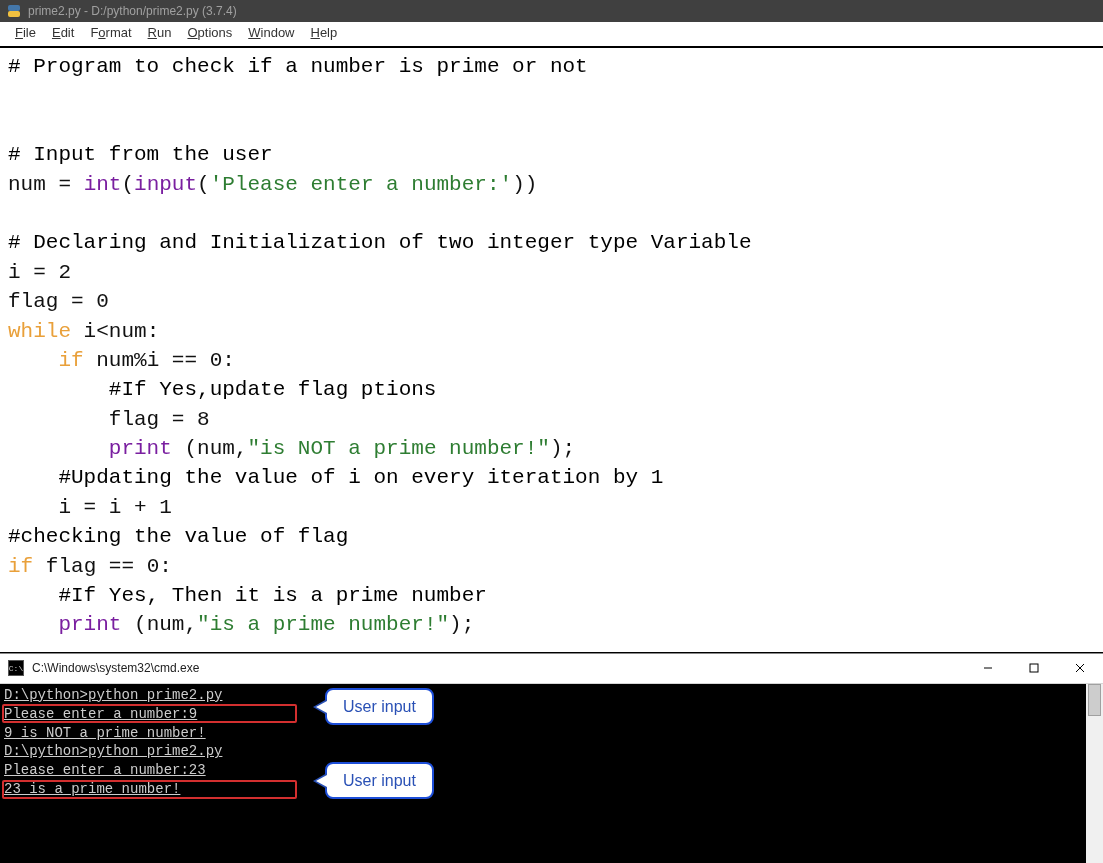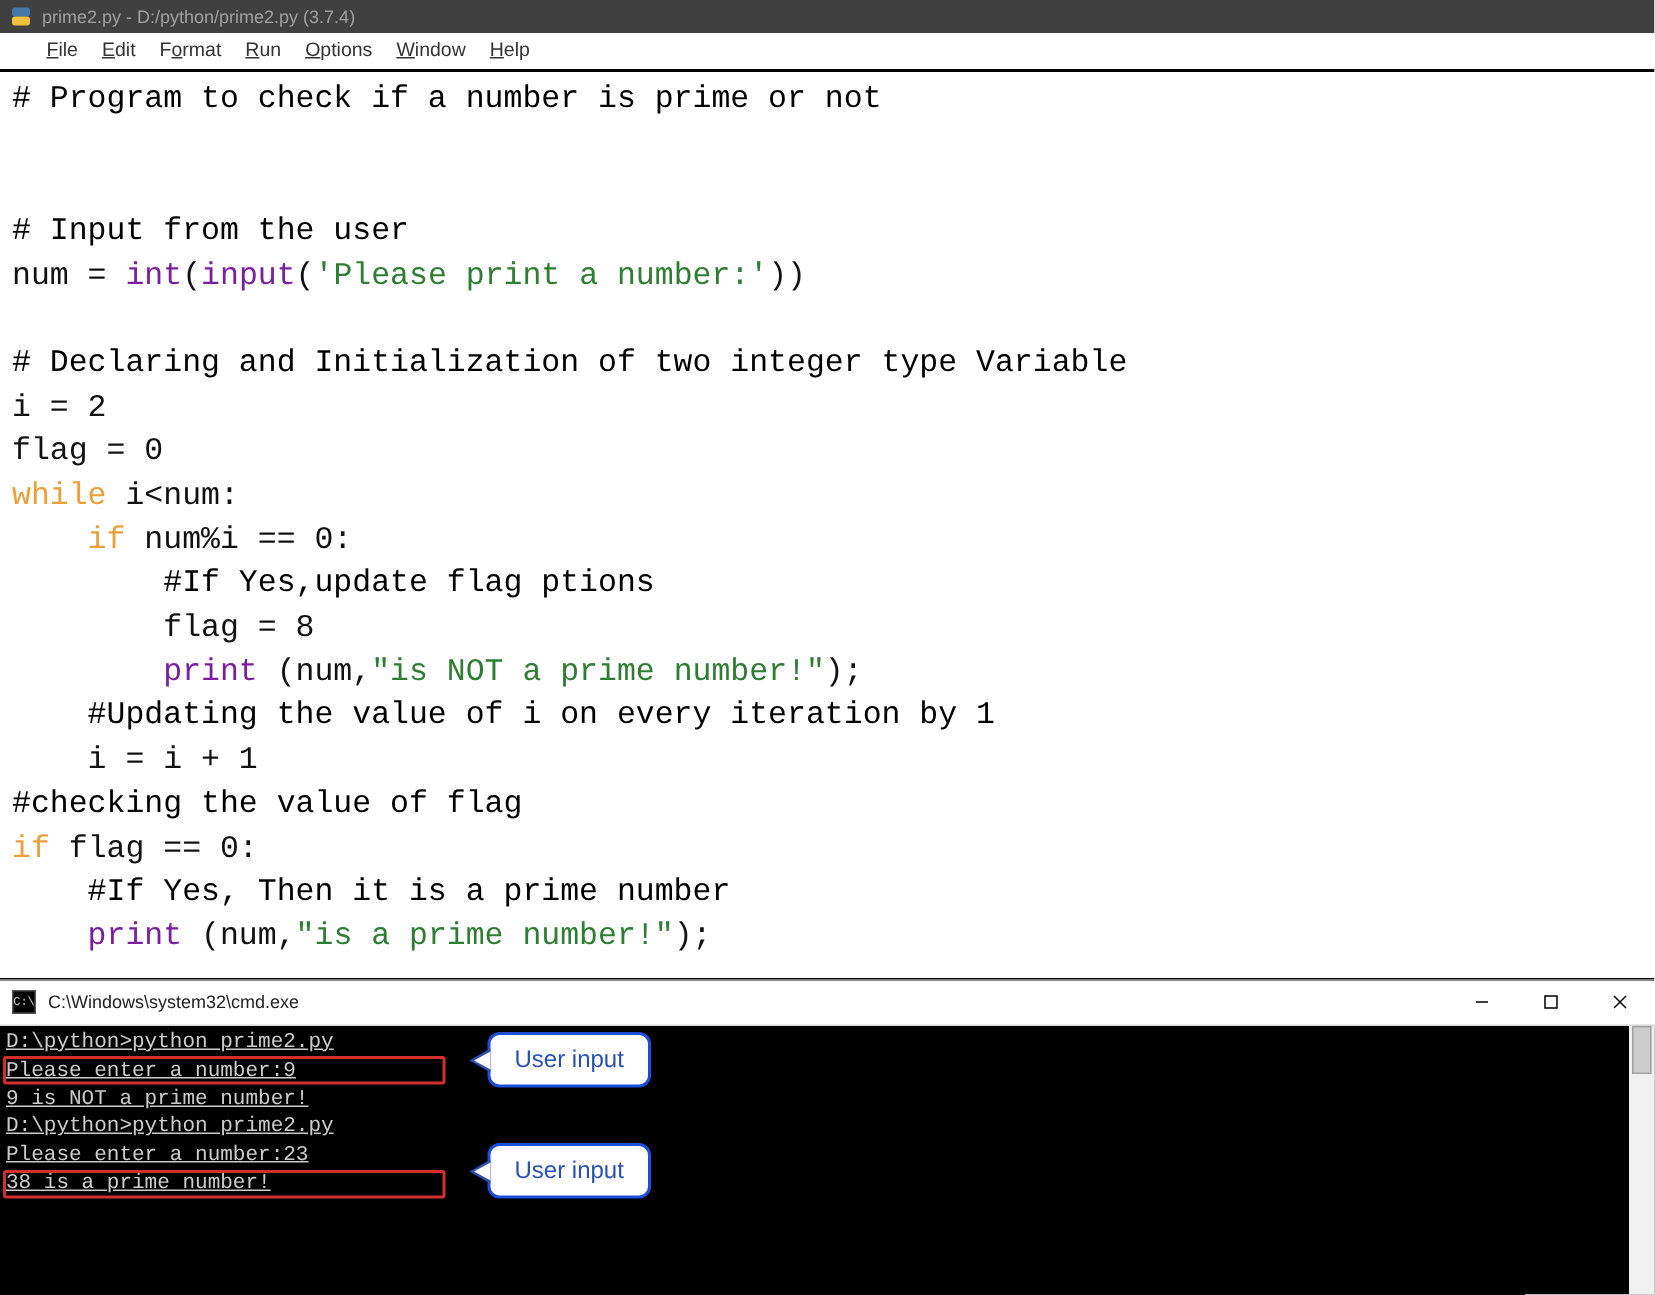--- a/index.html
+++ b/index.html
@@ -28,21 +28,21 @@
       font-size: 12px;
       gap: 6px;
     }
     .idle-icon {
       width: 16px; height: 16px;
       display: inline-flex; align-items: center; justify-content: center;
     }
     .idle-menubar {
       display: flex;
       gap: 2px;
-      padding: 2px 6px 5px 24px;
+      padding: 2px 6px 5px 8px;
       color: #333;
       font-size: 13px;
     }
     .menuitem {
       padding: 1px 7px;
       cursor: default;
     }
     .menuitem u { text-decoration: underline; }
     .code-area {
       font-family: "Courier New", monospace;
@@ -165,21 +165,21 @@
     <span class="menuitem">F<u>o</u>rmat</span>
     <span class="menuitem"><u>R</u>un</span>
     <span class="menuitem"><u>O</u>ptions</span>
     <span class="menuitem"><u>W</u>indow</span>
     <span class="menuitem"><u>H</u>elp</span>
   </div>
   <div class="code-area"><span class="cmt"># Program to check if a number is prime or not</span>
 
 
 <span class="cmt"># Input from the user</span>
-<span class="nm">num = </span><span class="fn">int</span><span class="nm">(</span><span class="fn">input</span><span class="nm">(</span><span class="str">'Please print a number:'</span><span class="nm">))</span>
+<span class="nm">num = </span><span class="fn">int</span><span class="nm">(</span><span class="fn">input</span><span class="nm">(</span><span class="str">'Please enter a number:'</span><span class="nm">))</span>
 
 <span class="cmt"># Declaring and Initialization of two integer type Variable</span>
 <span class="nm">i = 2</span>
 <span class="nm">flag = 0</span>
 <span class="kw">while</span><span class="nm"> i&lt;num:</span>
 <span class="kw">    if</span><span class="nm"> num%i == 0:</span>
 <span class="cmt">        #If Yes,update flag ptions</span>
 <span class="nm">        flag = 8</span>
 <span class="fn">        print</span><span class="nm"> (num,</span><span class="str">"is NOT a prime number!"</span><span class="nm">);</span>
 <span class="cmt">    #Updating the value of i on every iteration by 1</span>
@@ -215,21 +215,21 @@
       </div>
     </div>
   </div>
   <div class="cmd-body">
     <div class="prompt-row">D:\python&gt;python prime2.py</div>
     <div class="prompt-row">Please enter a number:9</div>
     <div class="prompt-row">9 is NOT a prime number!</div>
     <div class="prompt-row"></div>
     <div class="prompt-row">D:\python&gt;python prime2.py</div>
     <div class="prompt-row">Please enter a number:23</div>
-    <div class="prompt-row">38 is a prime number!</div>
+    <div class="prompt-row">23 is a prime number!</div>
 
     <div class="cmd-highlight" style="left:2px; top:20px; width:295px;"></div>
     <div class="cmd-highlight" style="left:2px; top:96px; width:295px;"></div>
 
     <div class="callout" style="left:325px; top:4px;">
       <div class="callout-tail left"></div>
       <span>User input</span>
     </div>
     <div class="callout" style="left:325px; top:78px;">
       <div class="callout-tail left"></div>

